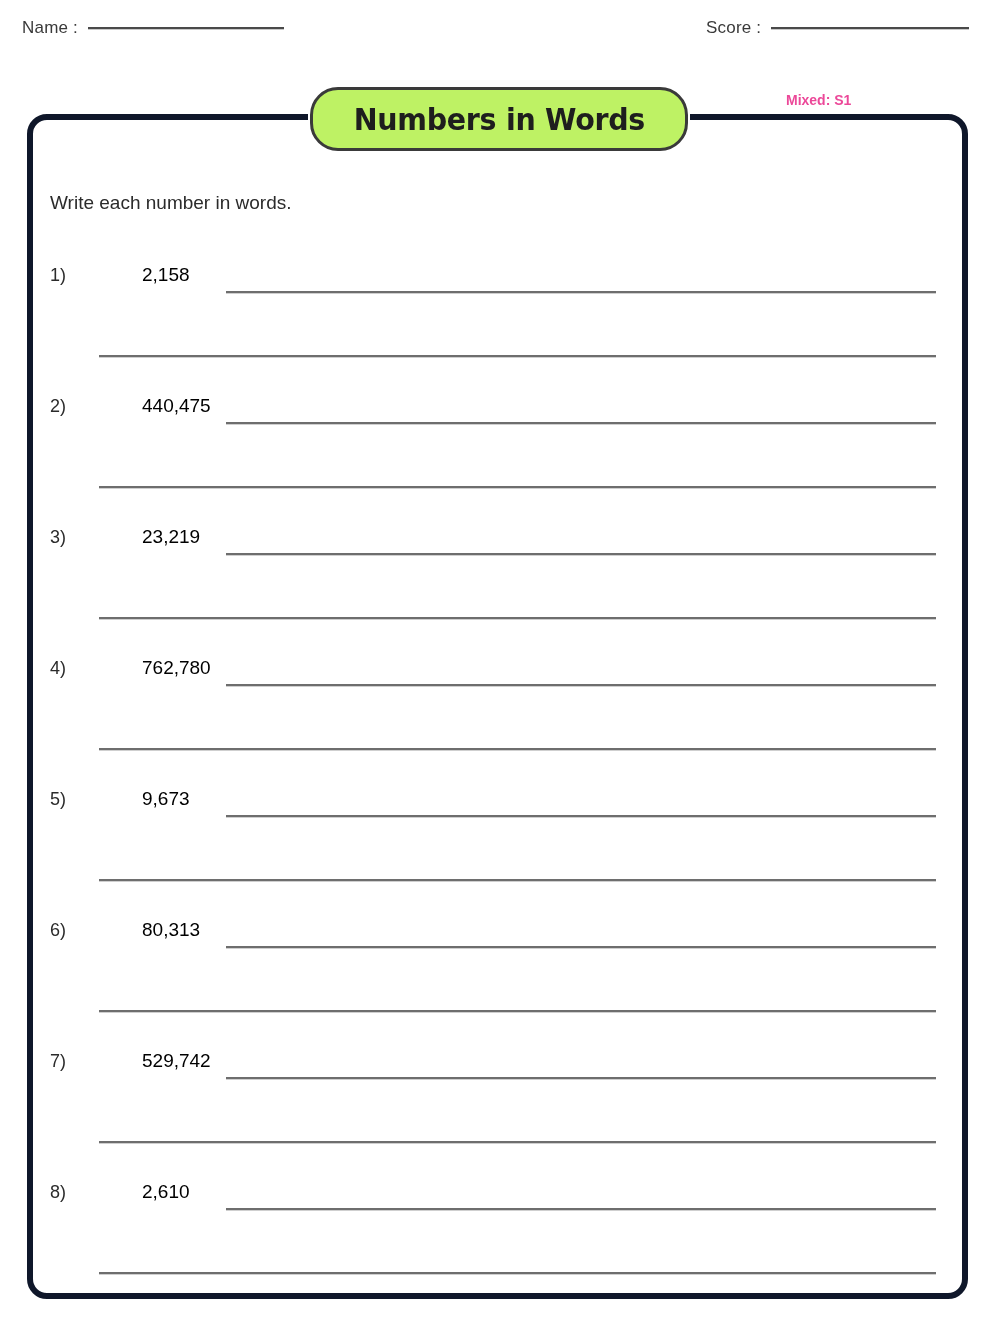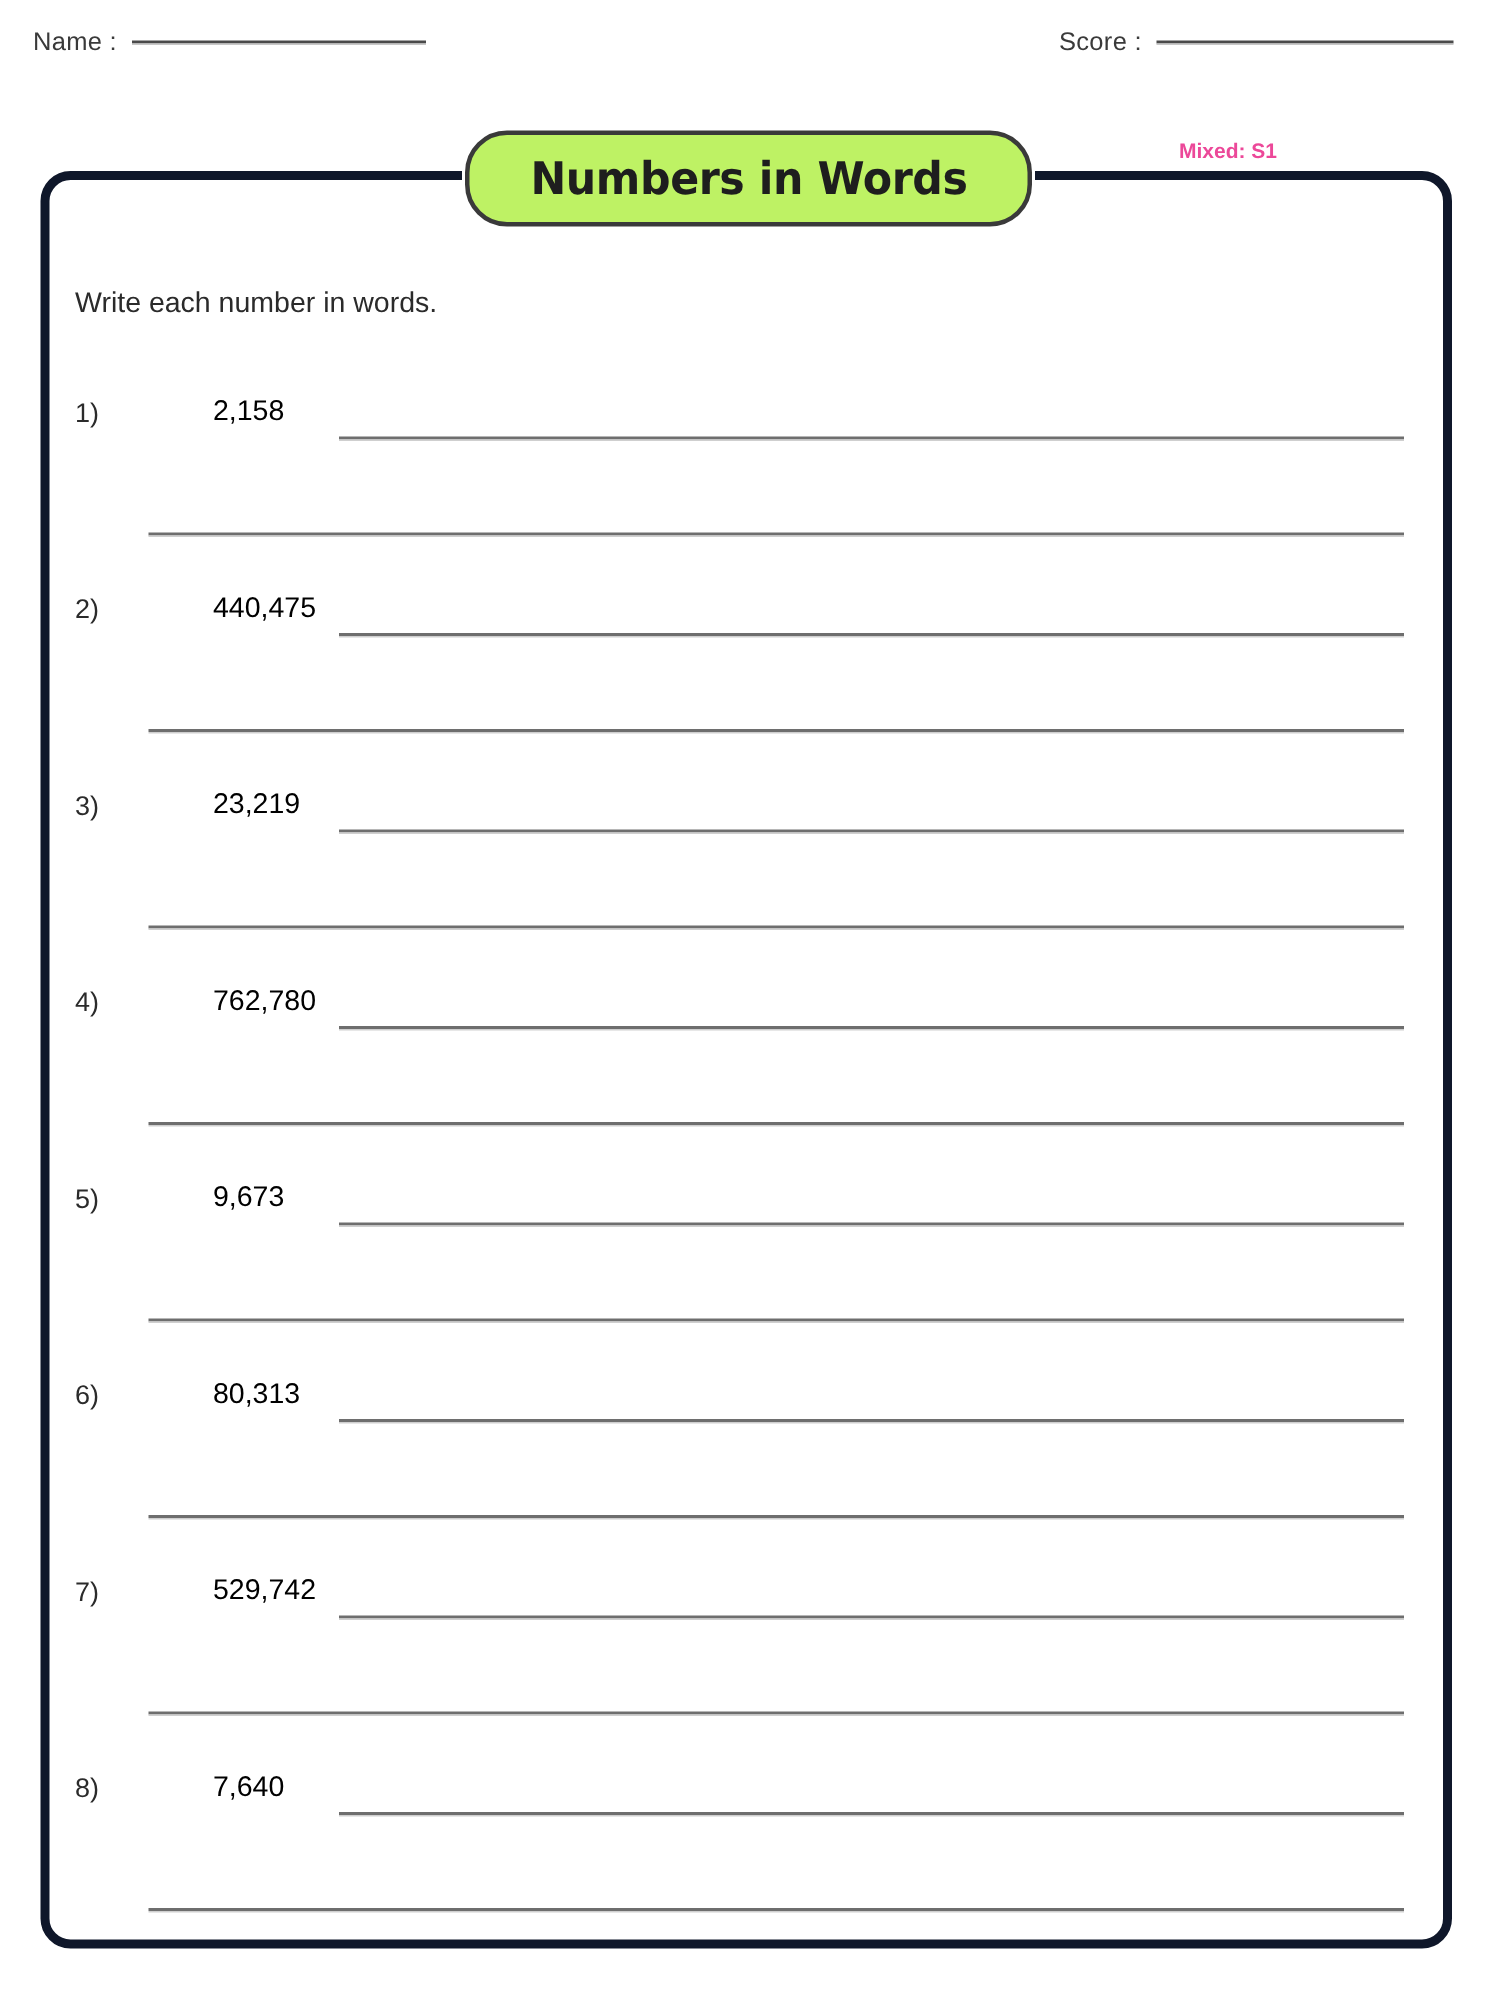--- a/index.html
+++ b/index.html
@@ -229,21 +229,21 @@
 
     <div class="problem">
       <span class="problem-index">7)</span>
       <span class="problem-number">529,742</span>
       <span class="answer-rule answer-rule-first"></span>
       <span class="answer-rule answer-rule-second"></span>
     </div>
 
     <div class="problem">
       <span class="problem-index">8)</span>
-      <span class="problem-number">7,640</span>
+      <span class="problem-number">2,610</span>
       <span class="answer-rule answer-rule-first"></span>
       <span class="answer-rule answer-rule-second"></span>
     </div>
 
   </div>
 </div>
 
 <div class="border-mask"></div>
 
 <div class="title-pill">

